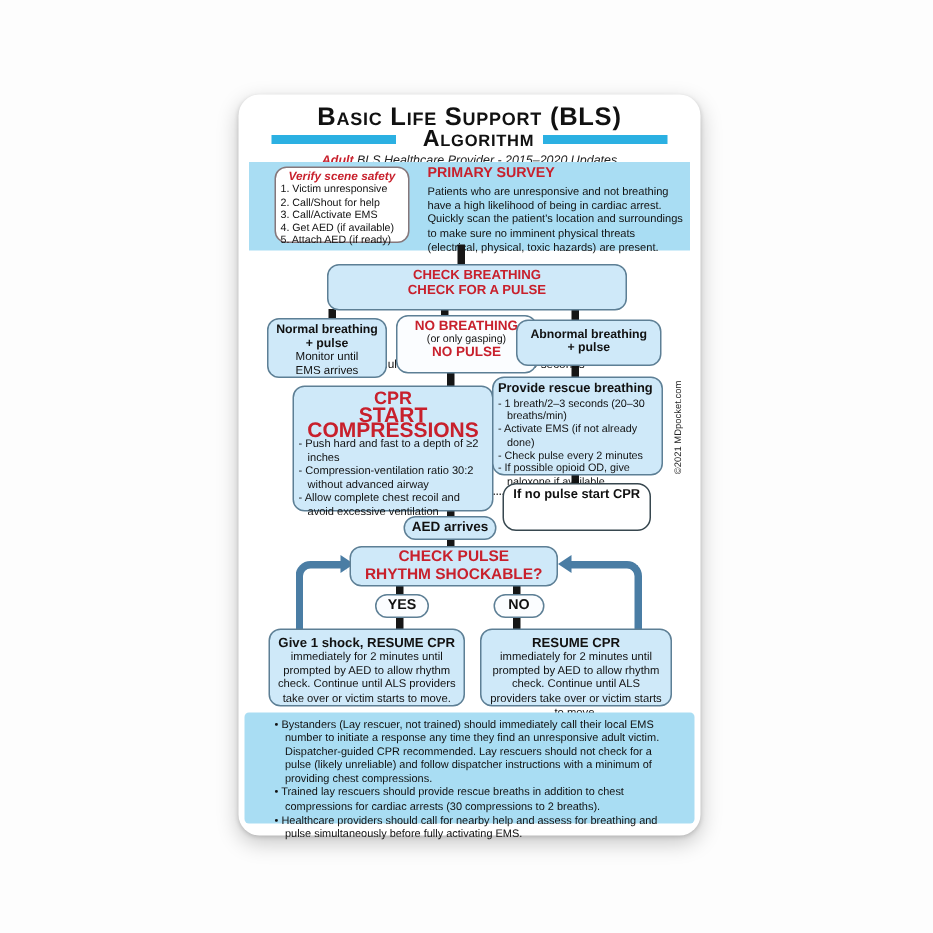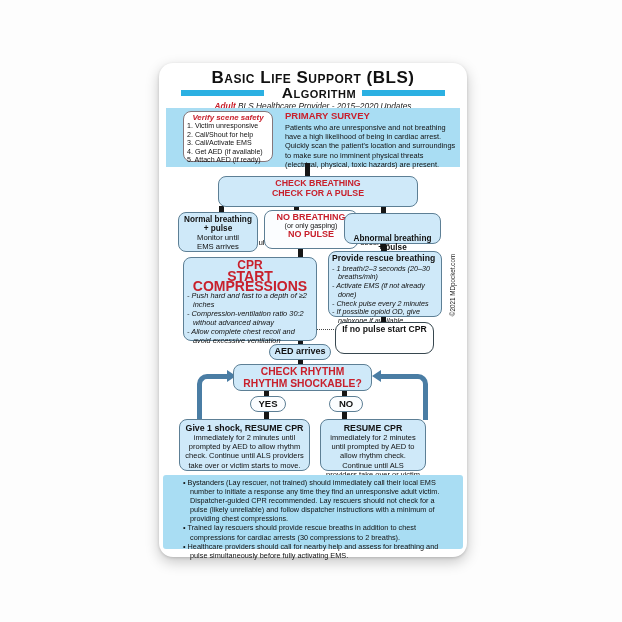--- a/index.html
+++ b/index.html
@@ -30,26 +30,26 @@
   
   .checkb{left:59px;top:113px;width:200px;height:31px;padding-top:2px;}
   .checkb .l1{font-size:8.8px;font-weight:bold;line-height:9.8px;}
   .checkb .l3{font-size:7.9px;line-height:9px;margin-top:39px;}
   .normal{left:19px;top:149px;width:80px;height:40px;padding-top:2px;}
   .bt{font-size:8.2px;font-weight:bold;line-height:9.4px;}
   .sm{font-size:7.7px;line-height:8.8px;}
   .nobreath{left:105px;top:147px;width:94px;height:39px;padding-top:2px;}
   .nobreath .big{font-size:9px;font-weight:bold;line-height:9.6px;}
   .nobreath .mid{font-size:7.1px;line-height:7.8px;}
-  .abnormal{left:185px;top:150px;width:97px;height:31px;padding-top:20px;}
-  .cpr{left:24px;top:194px;width:134px;height:84px;text-align:left;padding:1px 3px;}
+  .abnormal{left:185px;top:150px;width:97px;height:31px;padding-top:4px;}
+  .cpr{left:36px;top:194px;width:134px;height:84px;text-align:left;padding:1px 3px;}
   .cpr .ct{font-size:12px;font-weight:bold;text-align:center;line-height:12px;}
   .cpr .cs{font-size:14px;font-weight:bold;text-align:center;line-height:10px;}
   ul.dash{margin:1px 0 0 0;padding:0;list-style:none;}
-  ul.dash li{font-size:7.4px;line-height:8.9px;padding-left:6px;text-indent:-6px;color:#111;font-style:italic;}
+  ul.dash li{font-size:7.4px;line-height:8.9px;padding-left:6px;text-indent:-6px;color:#111;}
   ul.dash li::before{content:"- ";}
   .rescue{left:169px;top:188px;width:114px;height:66px;text-align:left;padding:2px 3px;}
   .rescue .rt{font-size:8.6px;font-weight:bold;line-height:9.5px;}
   .rescue ul.dash li{font-size:7.2px;line-height:8.8px;}
   .ifnopulse{left:176px;top:259px;width:99px;height:32px;border:1.6px solid #37474f;border-radius:9px;background:#fff;
              font-size:8.6px;font-weight:bold;text-align:center;line-height:13px;color:#111;}
   .dotted{left:154px;top:266px;width:23px;height:0;border-top:1.6px dotted #444;}
   .aed{left:110px;top:281px;width:62px;height:16px;font-size:9px;font-weight:bold;line-height:13px;}
   .rhythm{left:74px;top:301px;width:139px;height:27px;padding-top:1px;}
   .rhythm .l{font-size:10.3px;font-weight:bold;line-height:11.5px;}
@@ -159,33 +159,33 @@
         <li>Check pulse every 2 minutes</li>
         <li>If possible opioid OD, give naloxone if available</li>
       </ul>
     </div>
 
     <div class="abs ifnopulse">If no pulse start CPR</div>
 
     <div class="abs fbox aed red">AED arrives</div>
 
     <div class="abs fbox rhythm">
-      <div class="l red">CHECK RHYTHM</div>
+      <div class="l red">CHECK PULSE</div>
       <div class="l red">RHYTHM SHOCKABLE?</div>
     </div>
 
     <div class="abs fbox white pill red" style="left:91px;top:333px;">YES</div>
     <div class="abs fbox white pill red" style="left:170px;top:333px;width:34px;">NO</div>
 
     <div class="abs fbox result" style="left:20px;top:356px;">
       <div class="rt2">Give 1 shock, RESUME CPR</div>
       <div class="rb">immediately for 2 minutes until prompted by AED to allow rhythm check. Continue until ALS providers take over or victim starts to move.</div>
     </div>
 
-    <div class="abs fbox result" style="left:161px;top:356px;width:106px;">
+    <div class="abs fbox result" style="left:161px;top:356px;width:128px;">
       <div class="rt2">RESUME CPR</div>
       <div class="rb">immediately for 2 minutes until prompted by AED to allow rhythm check. Continue until ALS providers take over or victim starts to move.</div>
     </div>
 
     <div class="abs notes">
       <ul class="dot">
         <li>Bystanders (Lay rescuer, not trained) should immediately call their local EMS number to initiate a response any time they find an unresponsive adult victim. Dispatcher-guided CPR recommended. Lay rescuers should not check for a pulse (likely unreliable) and follow dispatcher instructions with a minimum of providing chest compressions.</li>
         <li>Trained lay rescuers should provide rescue breaths in addition to chest compressions for cardiac arrests (30 compressions to 2 breaths).</li>
         <li>Healthcare providers should call for nearby help and assess for breathing and pulse simultaneously before fully activating EMS.</li>
       </ul>

